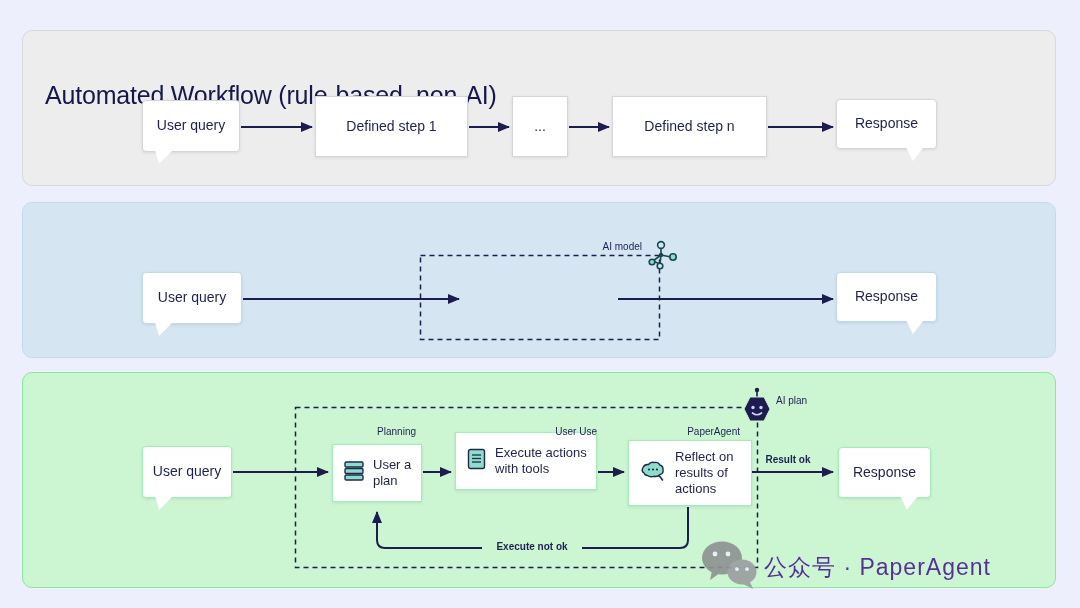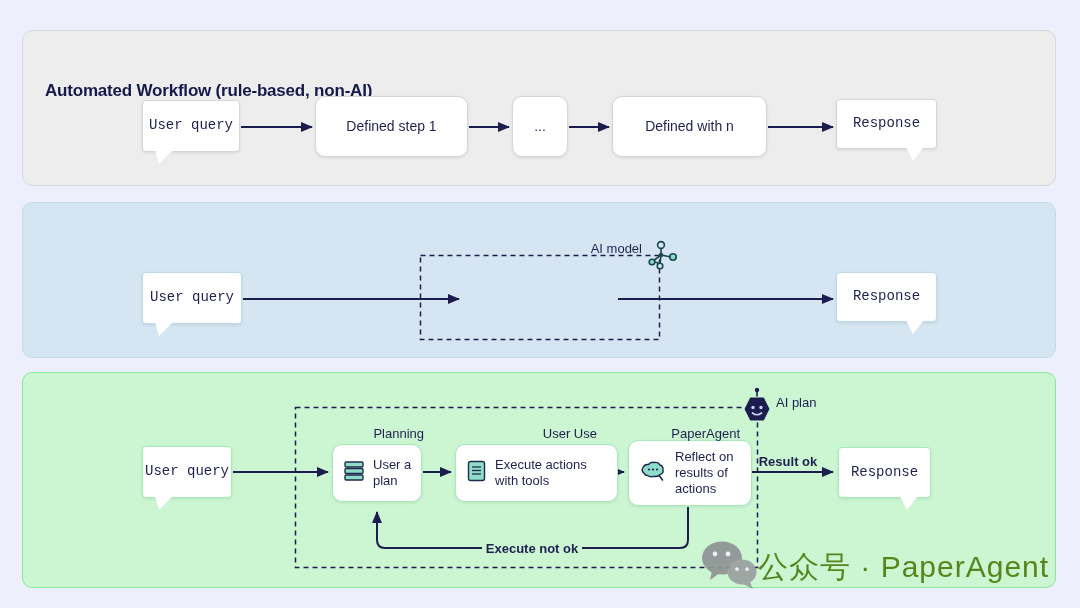--- a/index.html
+++ b/index.html
@@ -4,45 +4,45 @@
 <style>
   html,body{margin:0;padding:0;background:#edeffd;}
   .stage{
     position:relative;width:1080px;height:608px;overflow:hidden;
     font-family:"Liberation Sans",sans-serif;color:#1c1c4e;background:#edeffd;
   }
   .panel{position:absolute;left:22px;width:1034px;border-radius:10px;border:1px solid;box-sizing:border-box;}
   .panel-auto{top:30px;height:156px;background:#ededee;border-color:#d9d9db;}
   .panel-ai{top:202px;height:156px;background:#d5e6f2;border-color:#bfdcee;}
   .panel-agentic{top:372px;height:216px;background:#ccf5d2;border-color:#8be79c;}
-  .panel-title{position:absolute;left:22px;margin:0;font-size:17px;font-weight:700;color:#15184a;letter-spacing:-0.2px;}
+  .panel-title{position:absolute;left:22px;margin:0;font-size:25px;font-weight:400;color:#15184a;letter-spacing:-0.2px;}
   .overlay{position:absolute;left:0;top:0;z-index:2;pointer-events:none;}
   .node{
-    position:absolute;z-index:3;background:#ffffff;border:1px solid #d6d6d9;border-radius:10px;
+    position:absolute;z-index:3;background:#ffffff;border:1px solid #d6d6d9;border-radius:0;
     display:flex;align-items:center;justify-content:center;text-align:center;
     font-size:14px;line-height:1.25;color:#1e2150;box-sizing:border-box;
     box-shadow:0 1px 3px rgba(20,30,60,0.10);
   }
   .b2{border-color:#bedaec;}
   .b3{border-color:#a6ecb8;}
-  .bubble{border-radius:4px;font-family:Liberation Mono, monospace;}
+  .bubble{border-radius:4px;}
   .bubble::after{
     content:"";position:absolute;top:calc(100% - 1px);width:18px;height:14px;background:#ffffff;
   }
   .tail-left::after{left:12px;clip-path:polygon(0 0,100% 0,22% 100%);}
   .tail-right::after{right:12px;clip-path:polygon(0 0,100% 0,38% 100%);}
   .icon-node{justify-content:flex-start;text-align:left;gap:9px;padding-left:11px;font-size:13px;}
-  .small-label{position:absolute;z-index:3;font-size:13px;color:#1e2150;}
+  .small-label{position:absolute;z-index:3;font-size:10px;color:#1e2150;}
   .right-align{text-align:right;}
   .center-align{text-align:center;font-weight:bold;}
   .gap-label{background:#ccf5d2;z-index:4;padding:1px 0;}
   .float-icon{position:absolute;z-index:5;}
   .watermark{
-    position:absolute;left:698px;top:538px;z-index:10;display:flex;align-items:center;
-    color:#4d7c0f;font-size:30px;letter-spacing:1px;opacity:0.92;
+    position:absolute;left:698px;top:538px;z-index:10;display:flex;align-items:center;gap:6px;
+    color:#4c1d95;font-size:23px;letter-spacing:1px;opacity:0.92;
   }
 </style>
 </head>
 <body>
 
 <div class="stage">
 
   <section class="panel panel-auto">
     <h2 class="panel-title" style="top:50px">Automated Workflow (rule-based, non-AI)</h2>
   </section>
@@ -86,21 +86,21 @@
   <div class="node bubble tail-left" style="left:142px;top:100px;width:98px;height:52px">
     <span>User query</span>
   </div>
   <div class="node" style="left:315px;top:96px;width:153px;height:61px">
     <span>Defined step 1</span>
   </div>
   <div class="node" style="left:512px;top:96px;width:56px;height:61px">
     <span>...</span>
   </div>
   <div class="node" style="left:612px;top:96px;width:155px;height:61px">
-    <span>Defined with n</span>
+    <span>Defined step n</span>
   </div>
   <div class="node bubble tail-right" style="left:836px;top:99px;width:101px;height:50px">
     <span>Response</span>
   </div>
 
   <div class="node bubble tail-left b2" style="left:142px;top:272px;width:100px;height:52px">
     <span>User query</span>
   </div>
   <div class="node bubble tail-right b2" style="left:836px;top:272px;width:101px;height:50px">
     <span>Response</span>
@@ -131,21 +131,21 @@
     <span>
       <svg width="20" height="22" viewBox="0 0 20 22">
         <rect x="1" y="2" width="18" height="5" rx="1.2" fill="#8fdcc9" stroke="#1c2a4e" stroke-width="1.4"></rect>
         <rect x="1" y="8.5" width="18" height="5" rx="1.2" fill="#8fdcc9" stroke="#1c2a4e" stroke-width="1.4"></rect>
         <rect x="1" y="15" width="18" height="5" rx="1.2" fill="#8fdcc9" stroke="#1c2a4e" stroke-width="1.4"></rect>
       </svg>
     </span>
     <span style="width:50px">User a plan</span>
   </div>
 
-  <div class="node icon-node b3" style="left:455px;top:444px;width:163px;height:58px">
+  <div class="node icon-node b3" style="left:455px;top:432px;width:142px;height:58px">
     <span>
       <svg width="19" height="22" viewBox="0 0 19 22">
         <rect x="1.5" y="1.5" width="16" height="19" rx="2" fill="#8fdcc9" stroke="#1c2a4e" stroke-width="1.4"></rect>
         <line x1="5" y1="7" x2="14" y2="7" stroke="#1c2a4e" stroke-width="1.3"></line>
         <line x1="5" y1="10.5" x2="14" y2="10.5" stroke="#1c2a4e" stroke-width="1.3"></line>
         <line x1="5" y1="14" x2="14" y2="14" stroke="#1c2a4e" stroke-width="1.3"></line>
       </svg>
     </span>
     <span style="width:100px">Execute actions with tools</span>
   </div>
@@ -160,21 +160,21 @@
         <line x1="19.5" y1="17" x2="22.5" y2="21" stroke="#1c2a4e" stroke-width="1.6" stroke-linecap="round"></line>
       </svg>
     </span>
     <span style="width:70px">Reflect on results of actions</span>
   </div>
 
   <div class="node bubble tail-right b3" style="left:838px;top:447px;width:93px;height:51px">
     <span>Response</span>
   </div>
 
-  <div class="small-label right-align" style="left:324px;top:426px;width:100px">Planning</div>
+  <div class="small-label right-align" style="left:316px;top:426px;width:100px">Planning</div>
   <div class="small-label right-align" style="left:497px;top:426px;width:100px">User Use</div>
   <div class="small-label right-align" style="left:640px;top:426px;width:100px">PaperAgent</div>
   <div class="small-label center-align" style="left:744px;top:454px;width:88px">Result ok</div>
   <div class="small-label center-align gap-label" style="left:482px;top:540px;width:100px">Execute not ok</div>
 
   <div class="float-icon" style="left:742px;top:386px">
     <svg width="30" height="42" viewBox="0 0 30 42">
       <line x1="15" y1="5" x2="15" y2="11" stroke="#1c1c4e" stroke-width="1.6"></line>
       <circle cx="15" cy="4" r="2.2" fill="#1c1c4e"></circle>
       <polygon points="8,11 22,11 28,23 22,35 8,35 2,23" fill="#1c1c4e" stroke="#ccf5d2" stroke-width="1"></polygon>

